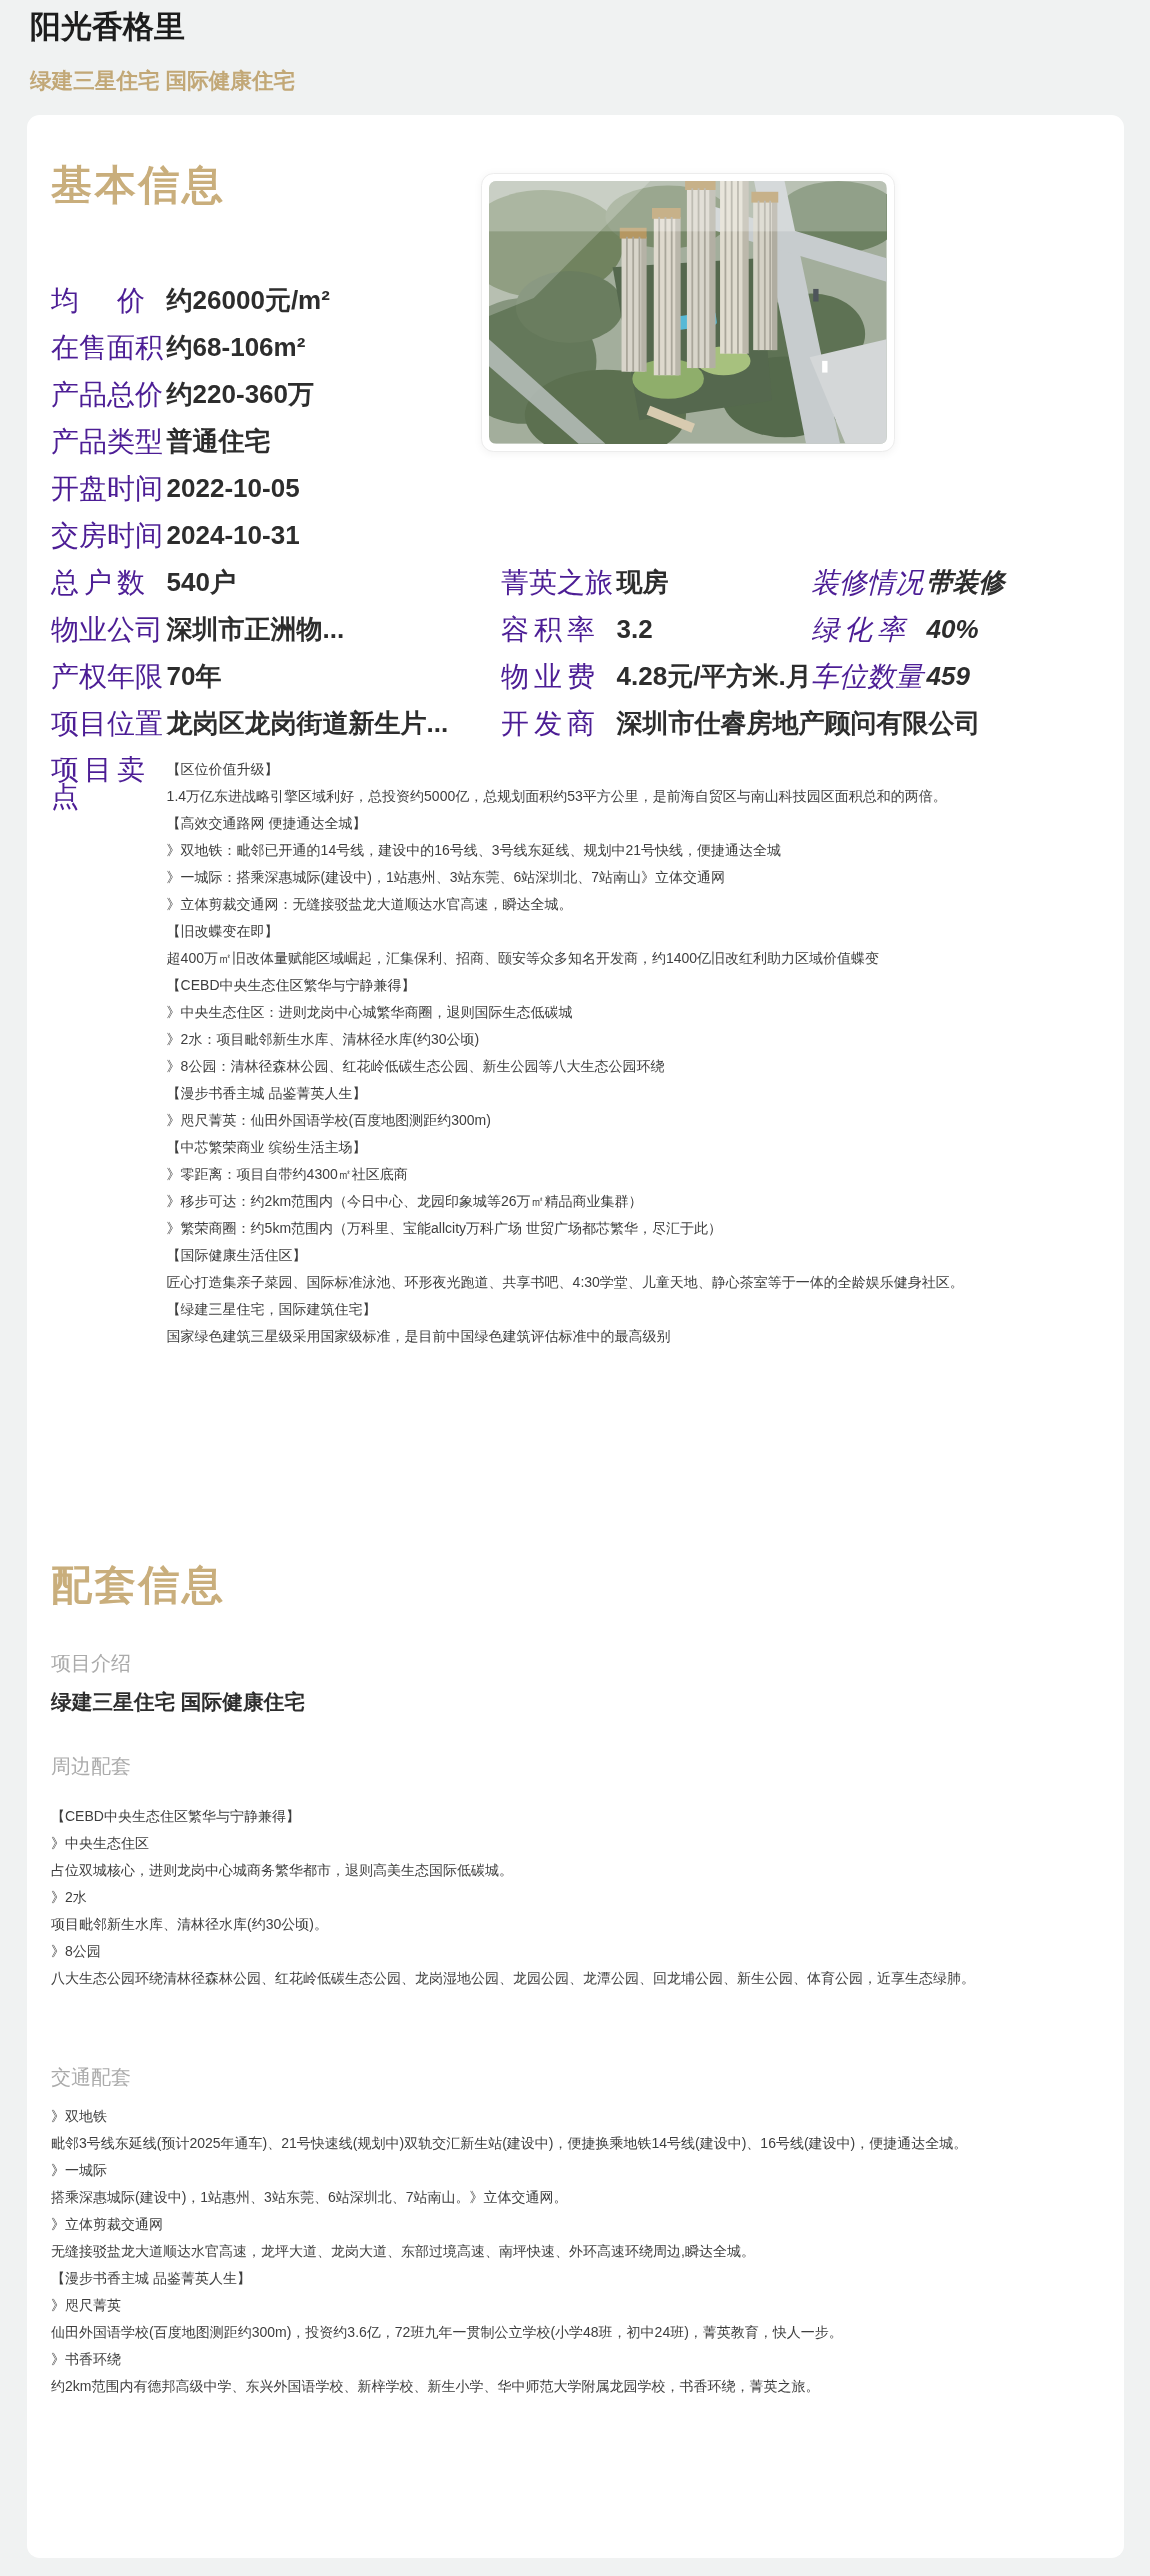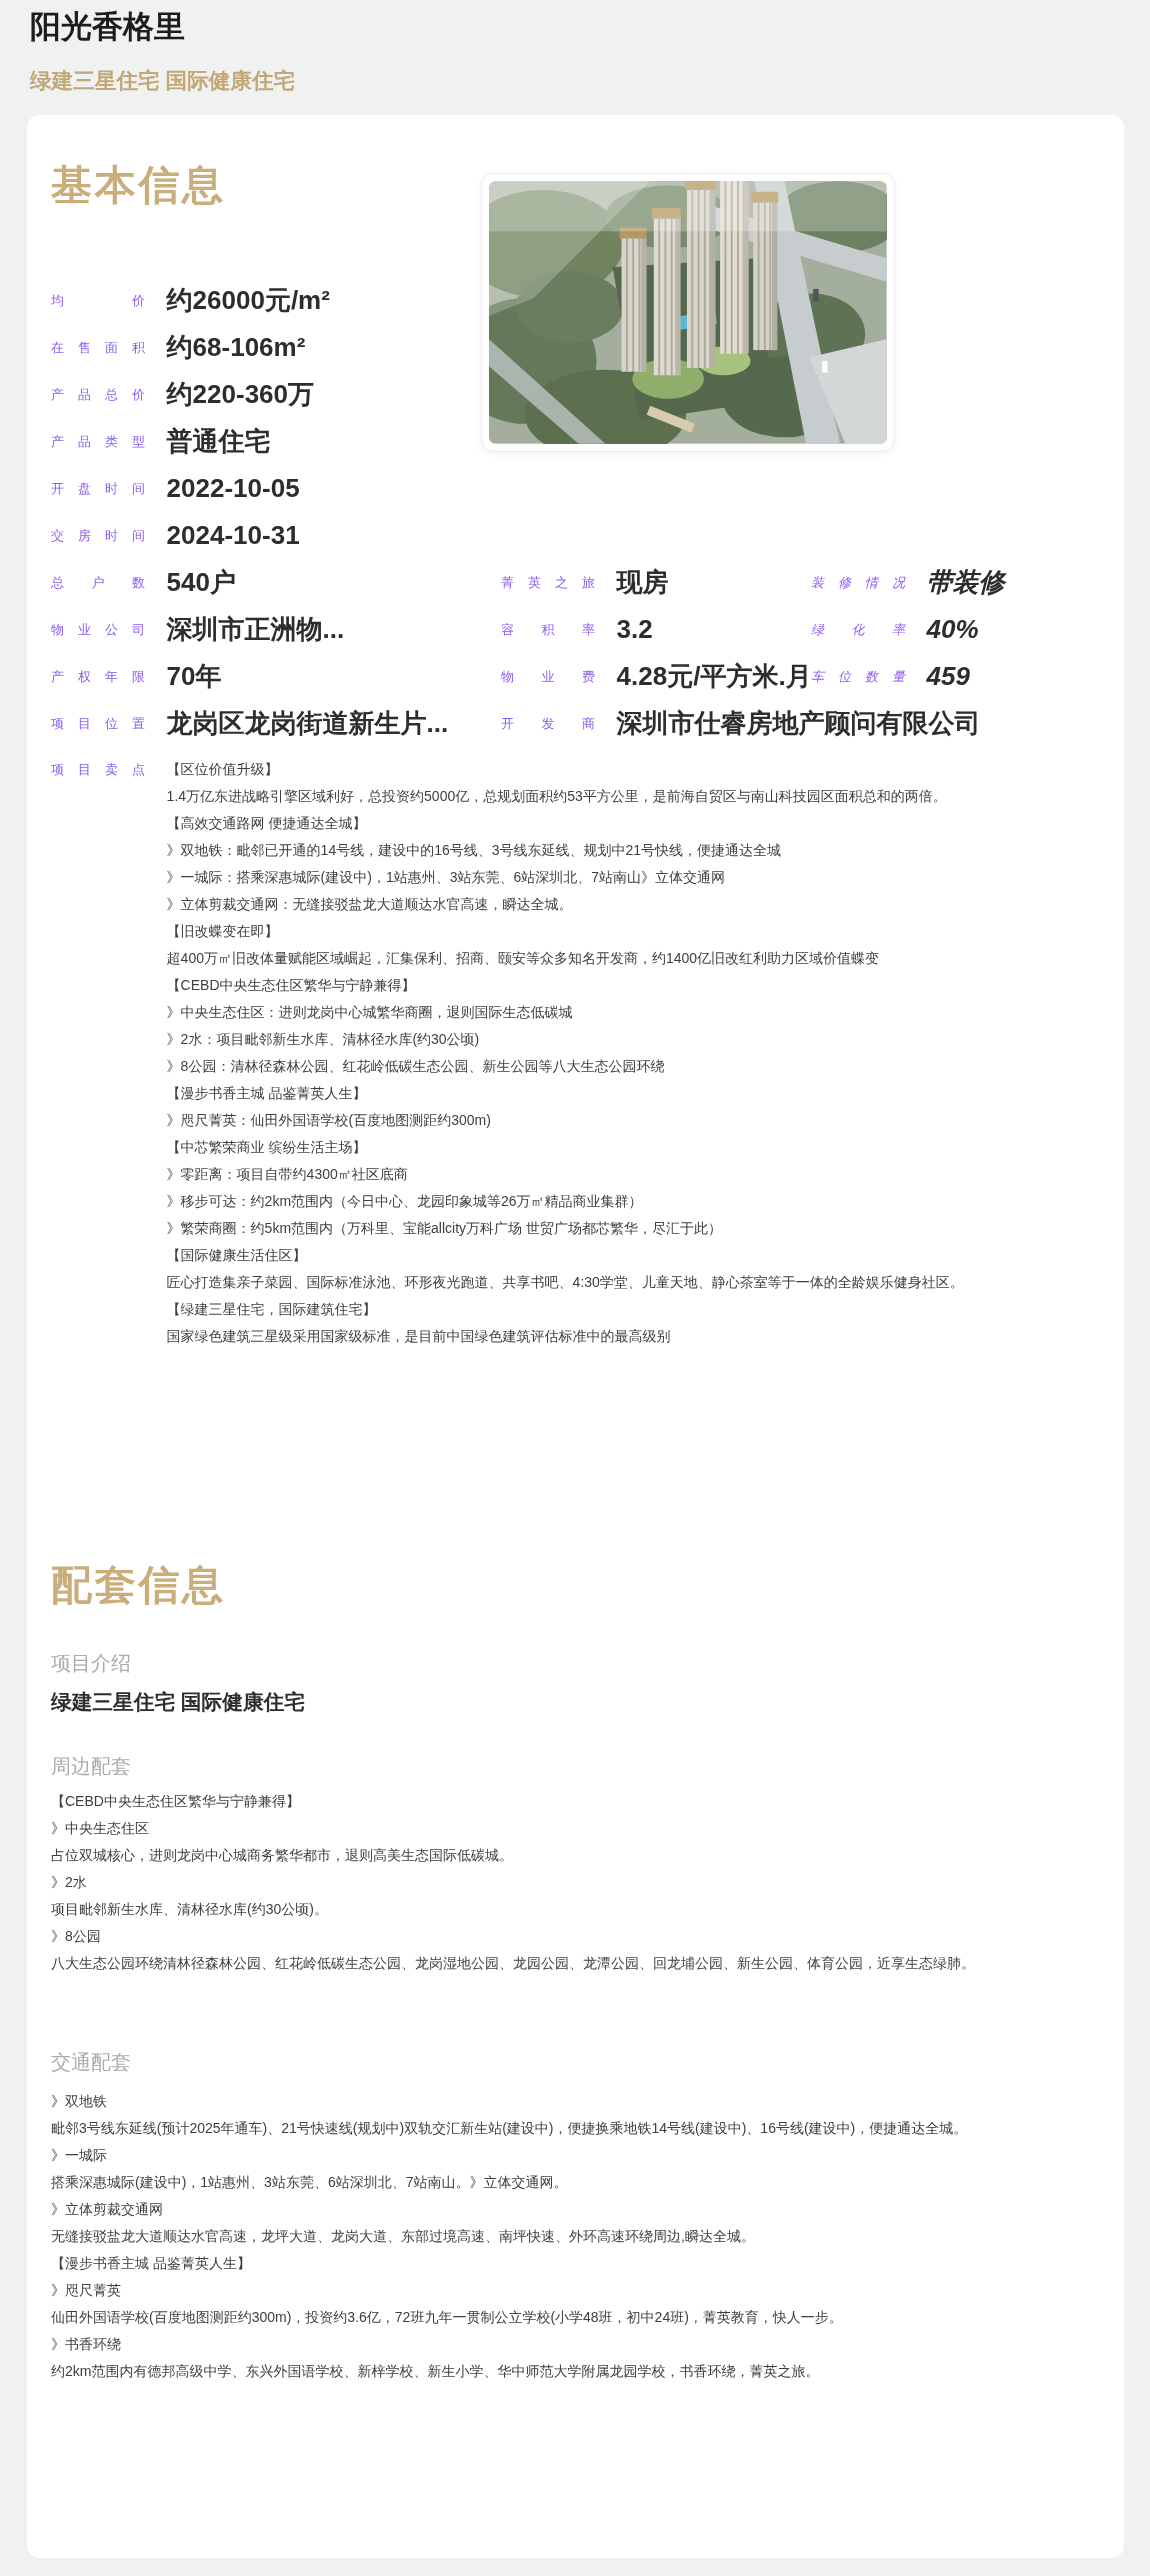--- a/index.html
+++ b/index.html
@@ -37,40 +37,40 @@
     background:#fff; border:0.9px solid #ececec; border-radius:12.6px;
     padding:7.2px; box-shadow:0 1.8px 9px rgba(0,0,0,0.05);
   }
   .photo-frame svg { width:100%; height:100%; border-radius:7.2px; display:block; }
 
   
   .info-rows { position:relative; }
   .row { position:relative; height:47px; line-height:47px; white-space:nowrap; }
   .lbl {
     display:inline-block; width:94px;
-    font-size:13px; color:#8b5cf6;
+    font-size:28px; color:#4c1d95;
     text-align:justify; text-align-last:justify;
     vertical-align:top;
   }
   .val { font-size:26px; color:#2d2d2d; font-weight:600; margin-left:21.6px; }
   .cell { position:absolute; top:0; white-space:nowrap; }
   .c1 { left:0; }
   .c2 { left:450px; }
   .c3 { left:760px;font-style:italic; }
 
   
   .selling-row { display:flex; align-items:flex-start; margin-top:0; padding-top:9px; }
   .selling-row .lbl { line-height:27px; flex:0 0 94px; }
   .selling-paras { margin-left:21.6px; width:932px; }
   .para { font-size:14px; line-height:27px; color:#3e3e3e; }
 
   
   .sub-label { font-size:20px; color:#ababab; line-height:27px; }
   .intro-value { font-size:20.7px; font-weight:600; color:#2d2d2d; line-height:27px; margin:10.8px 0 38px; }
-  .label-around { margin-bottom:8px; }
+  .label-around { margin-bottom:23px; }
   .label-traffic { margin-top:72px; margin-bottom:12.6px; }
   .paras-block .para { color:#3e3e3e; }
 </style>
 </head>
 <body>
 
 <div class="page-header">
   <div class="page-title">阳光香格里</div>
   <div class="page-subtitle">绿建三星住宅 国际健康住宅</div>
 </div>

